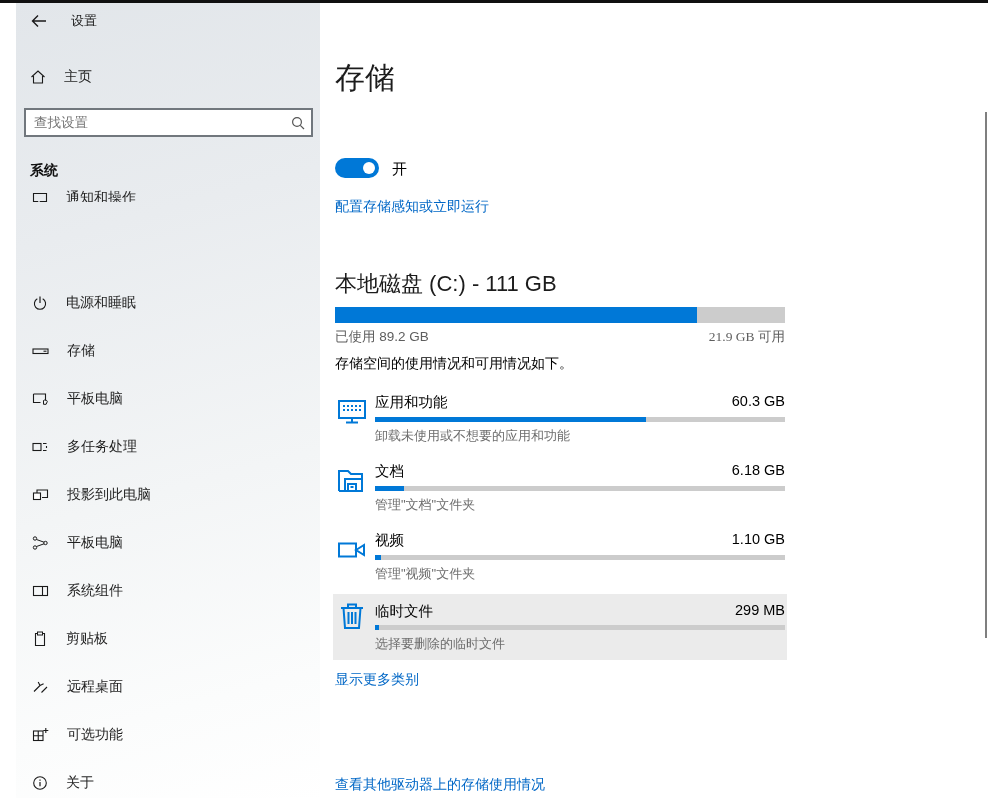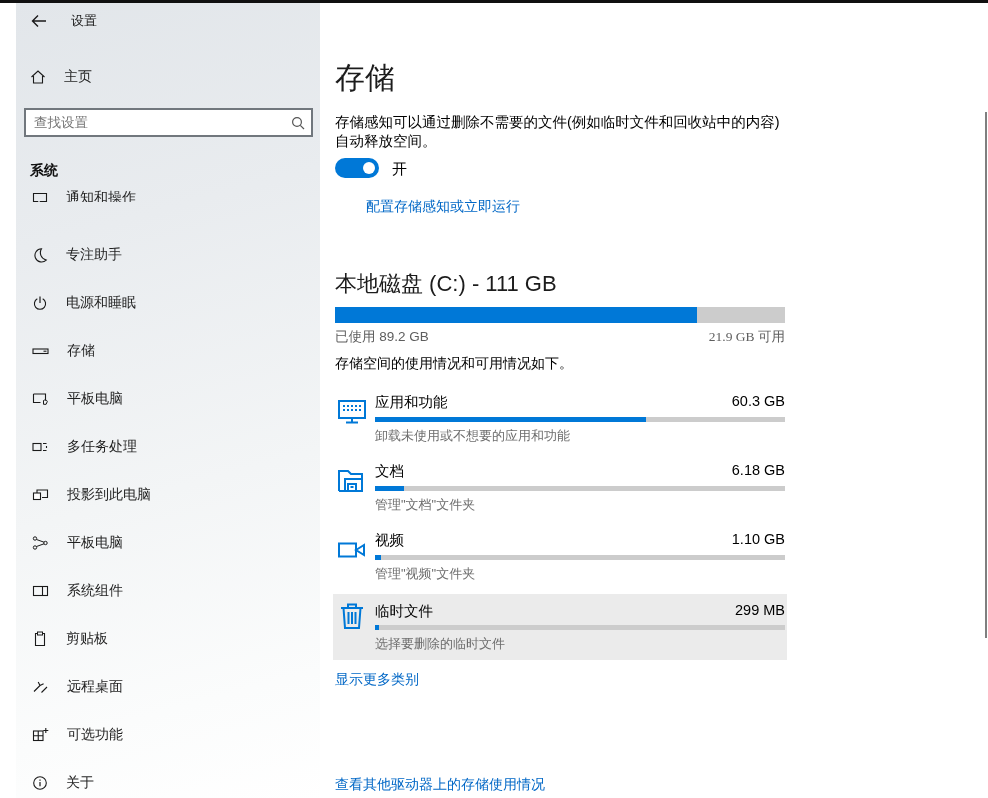--- a/index.html
+++ b/index.html
@@ -54,21 +54,21 @@
   .win-btn { width:46px; height:34px; display:flex; align-items:center; justify-content:center; cursor:pointer; color:#1a1a1a; }
 
   
   .main { left:320px; top:3px; width:668px; height:795px; background:#fff; }
   .page-title { left:15px; top:55px; font-size:30px; font-weight:300; color:#1c1c1c; }
   .sense-desc { left:15px; top:110px; width:448px; font-size:14.5px; line-height:1.28; color:#000; }
   .toggle { left:15px; top:155px; width:44px; height:20px; border-radius:10px; background:#0078d7; cursor:pointer; }
   .toggle .knob { position:absolute; right:4px; top:4px; width:12px; height:12px; border-radius:50%; background:#fff; }
   .toggle-label { left:72px; top:157px; font-size:15px; color:#000; }
   a.link { color:#0167c6; text-decoration:none; font-size:14px; cursor:pointer; }
-  .cfg-link { left:15px; top:195px;margin-left:31px; }
+  .cfg-link { left:15px; top:195px; }
 
   .disk-title { left:15px; top:266px; font-size:22px; font-weight:300; color:#1c1c1c; }
   .disk-bar { left:15px; top:304px; width:450px; height:16px; background:#cccccc; }
   .disk-bar .fill { height:100%; background:#0078d7; }
   .disk-used { left:15px; top:325px; font-size:13.5px; color:#5e5e5e; }
   .disk-free { left:15px; top:325px; width:450px; text-align:right; font-size:13.5px; color:#5e5e5e;font-family:Liberation Serif, serif; }
   .usage-desc { left:15px; top:352px; font-size:14px; color:#000; }
 
   .cat-row { left:13px; width:454px; height:62px; cursor:pointer; }
   .cat-row.hl { background:#ebebeb; height:66px; }
@@ -117,26 +117,20 @@
 
   <div class="abs clip-item">
     <div class="nav-item">
       <svg width="16" height="16" viewBox="0 0 16 16">
         <path d="M1.5 3.5h13v8h-6l-2.8 2.8v-2.8h-4.2z" stroke="#1a1a1a" stroke-width="1.1" fill="none"></path>
       </svg>
       <span class="lbl">通知和操作</span>
     </div>
   </div>
 
-  <div class="abs nav-item" style="top:239px">
-    <svg width="16" height="16" viewBox="0 0 16 16">
-      <path d="M9.5 1.8a6.6 6.6 0 1 0 4.7 11.3A7.6 7.6 0 0 1 9.5 1.8z" stroke="#1a1a1a" stroke-width="1.1" fill="none"></path>
-    </svg>
-    <span class="lbl">专注助手</span>
-  </div>
 
   <div class="abs nav-item" style="top:287px">
     <svg width="16" height="16" viewBox="0 0 16 16">
       <path d="M8 1.5v6.5" stroke="#1a1a1a" stroke-width="1.2" fill="none"></path>
       <path d="M5.3 3.8a5.6 5.6 0 1 0 5.4 0" stroke="#1a1a1a" stroke-width="1.1" fill="none"></path>
     </svg>
     <span class="lbl">电源和睡眠</span>
   </div>
 
   <div class="abs nav-item" style="top:335px">
@@ -237,21 +231,20 @@
   <div class="win-btn">
     <svg width="11" height="11" viewBox="0 0 11 11">
       <path d="M0.5 0.5l10 10 M10.5 0.5l-10 10" stroke="#1a1a1a" stroke-width="1.1"></path>
     </svg>
   </div>
 </div>
 
 <div class="abs main">
   <h1 class="abs page-title">存储</h1>
 
-  <p class="abs sense-desc">存储感知可以通过删除不需要的文件(例如临时文件和回收站中的内容)自动释放空间。</p>
 
   <div class="abs toggle">
     <span class="knob"></span>
   </div>
   <span class="abs toggle-label">开</span>
 
   <a class="abs link cfg-link">配置存储感知或立即运行</a>
 
   <h2 class="abs disk-title">本地磁盘 (C:) - 111 GB</h2>
   <div class="abs disk-bar">

